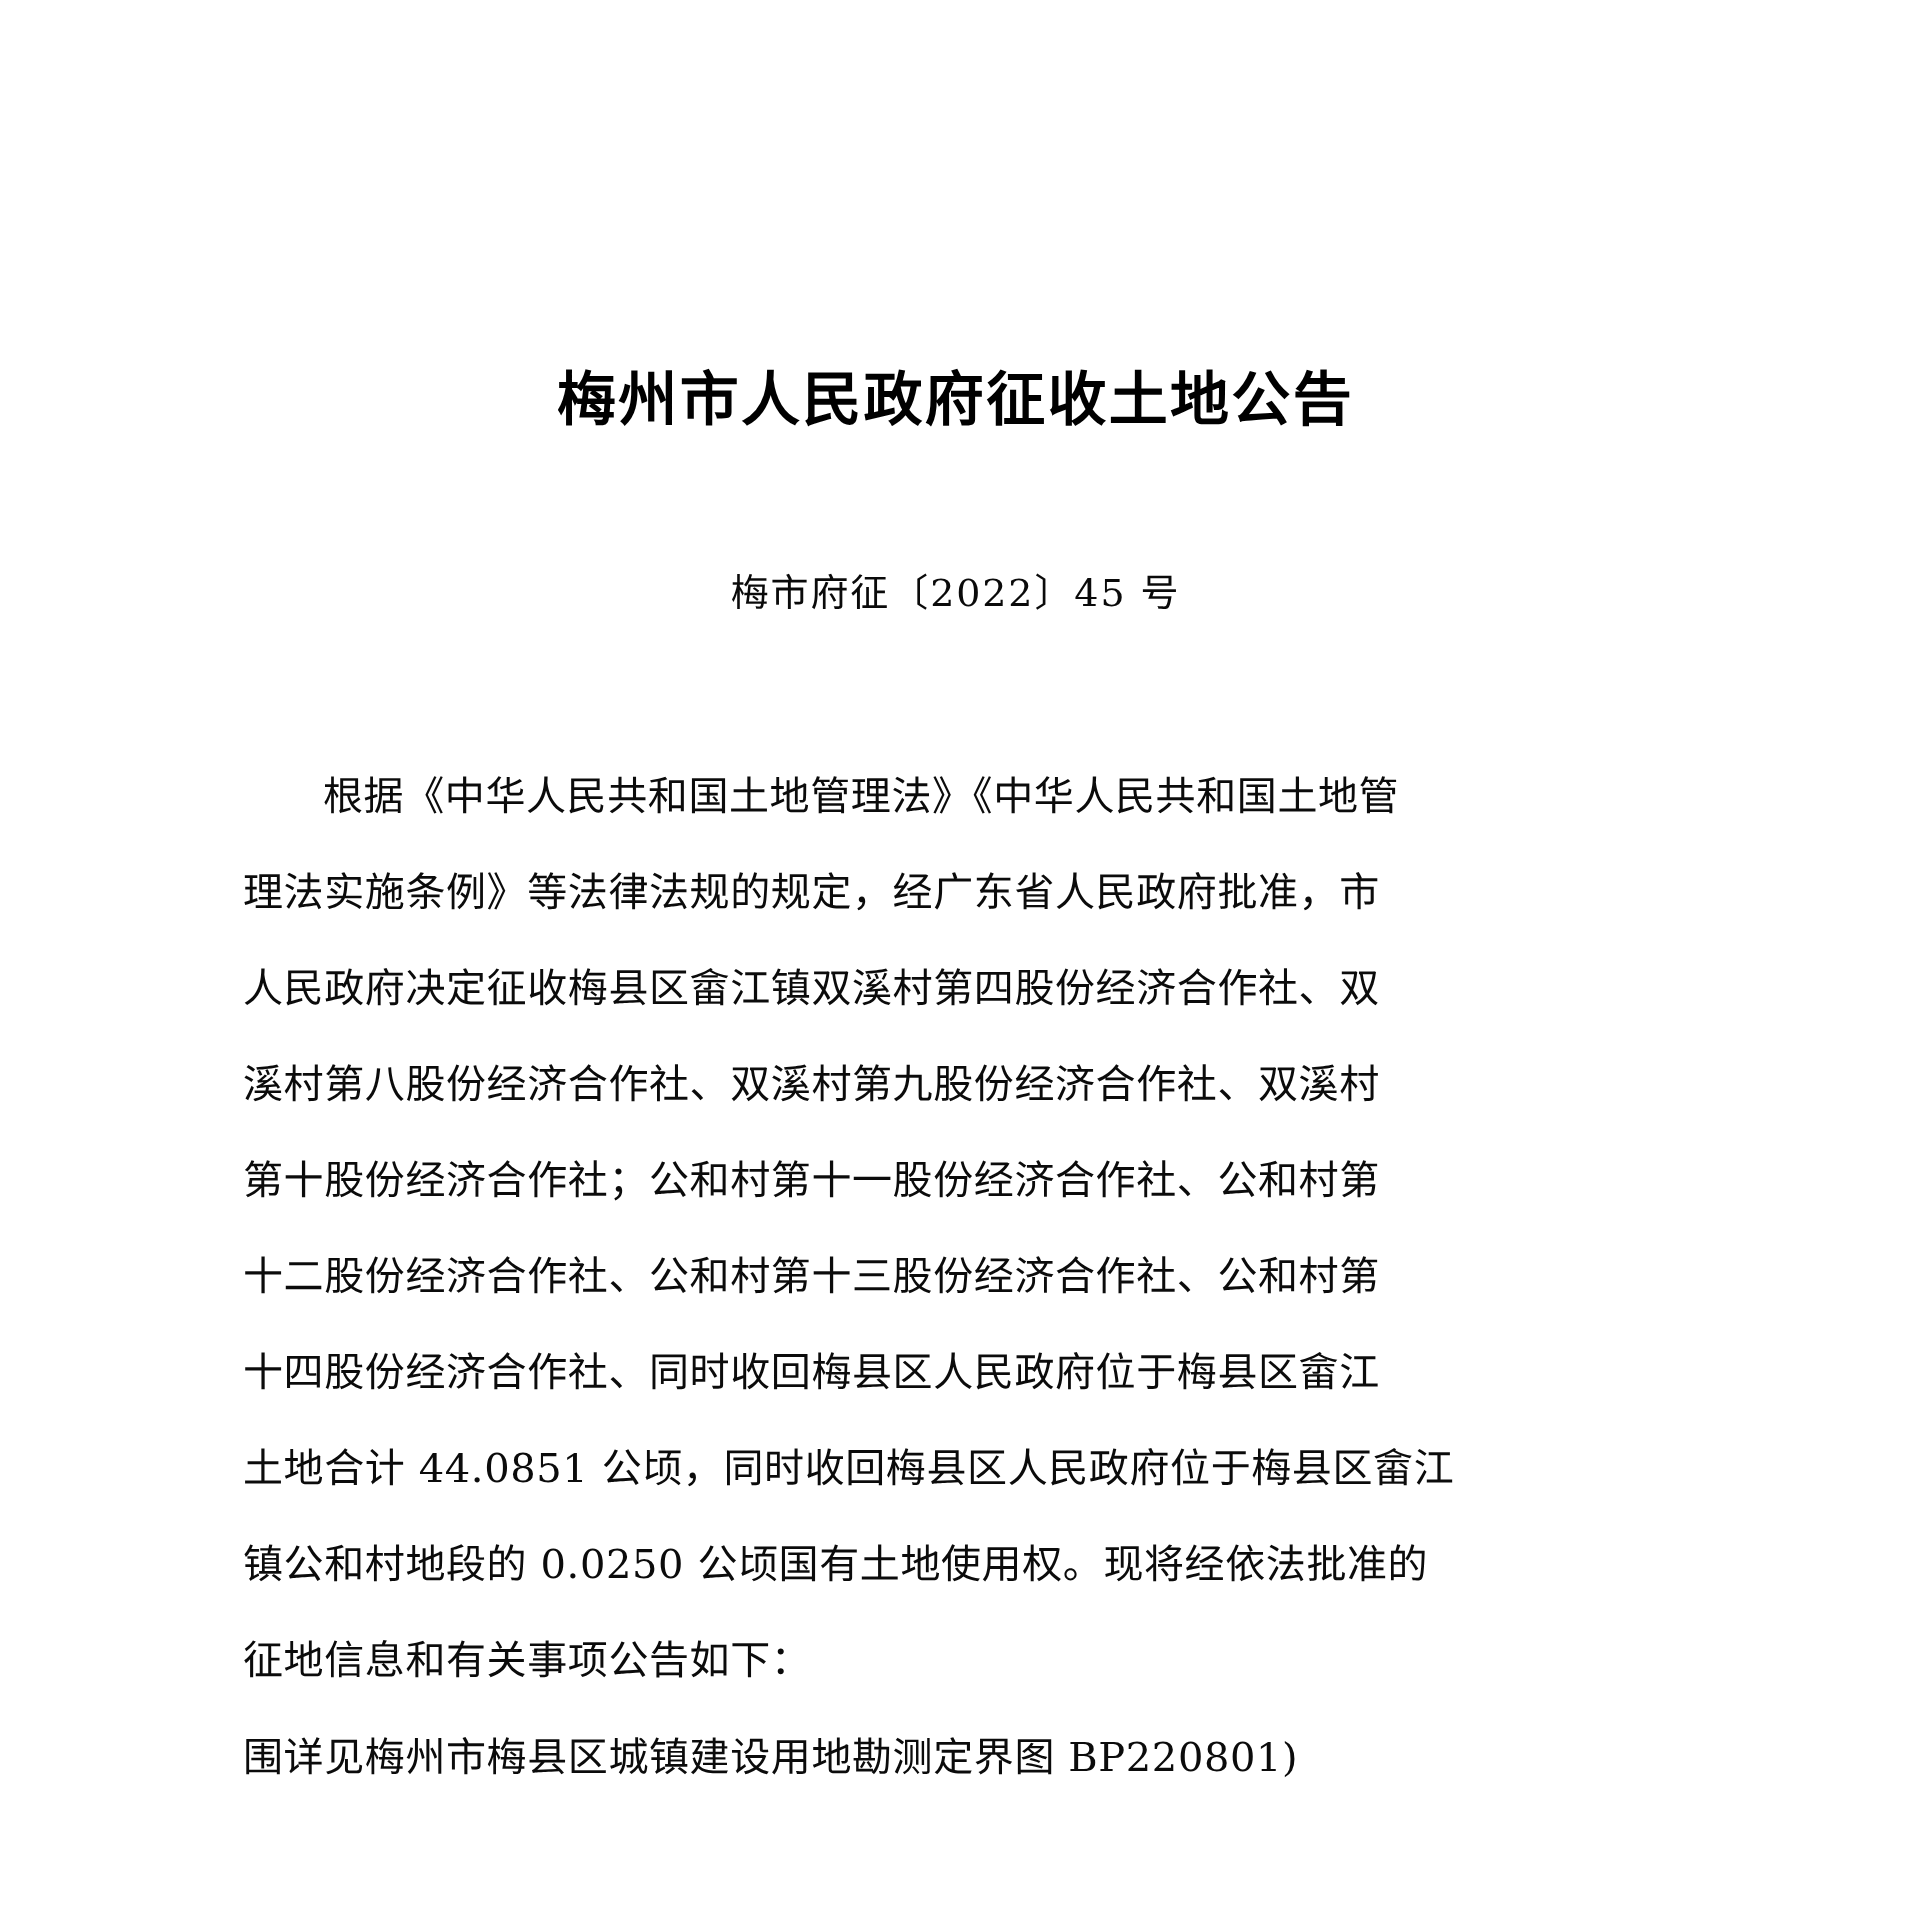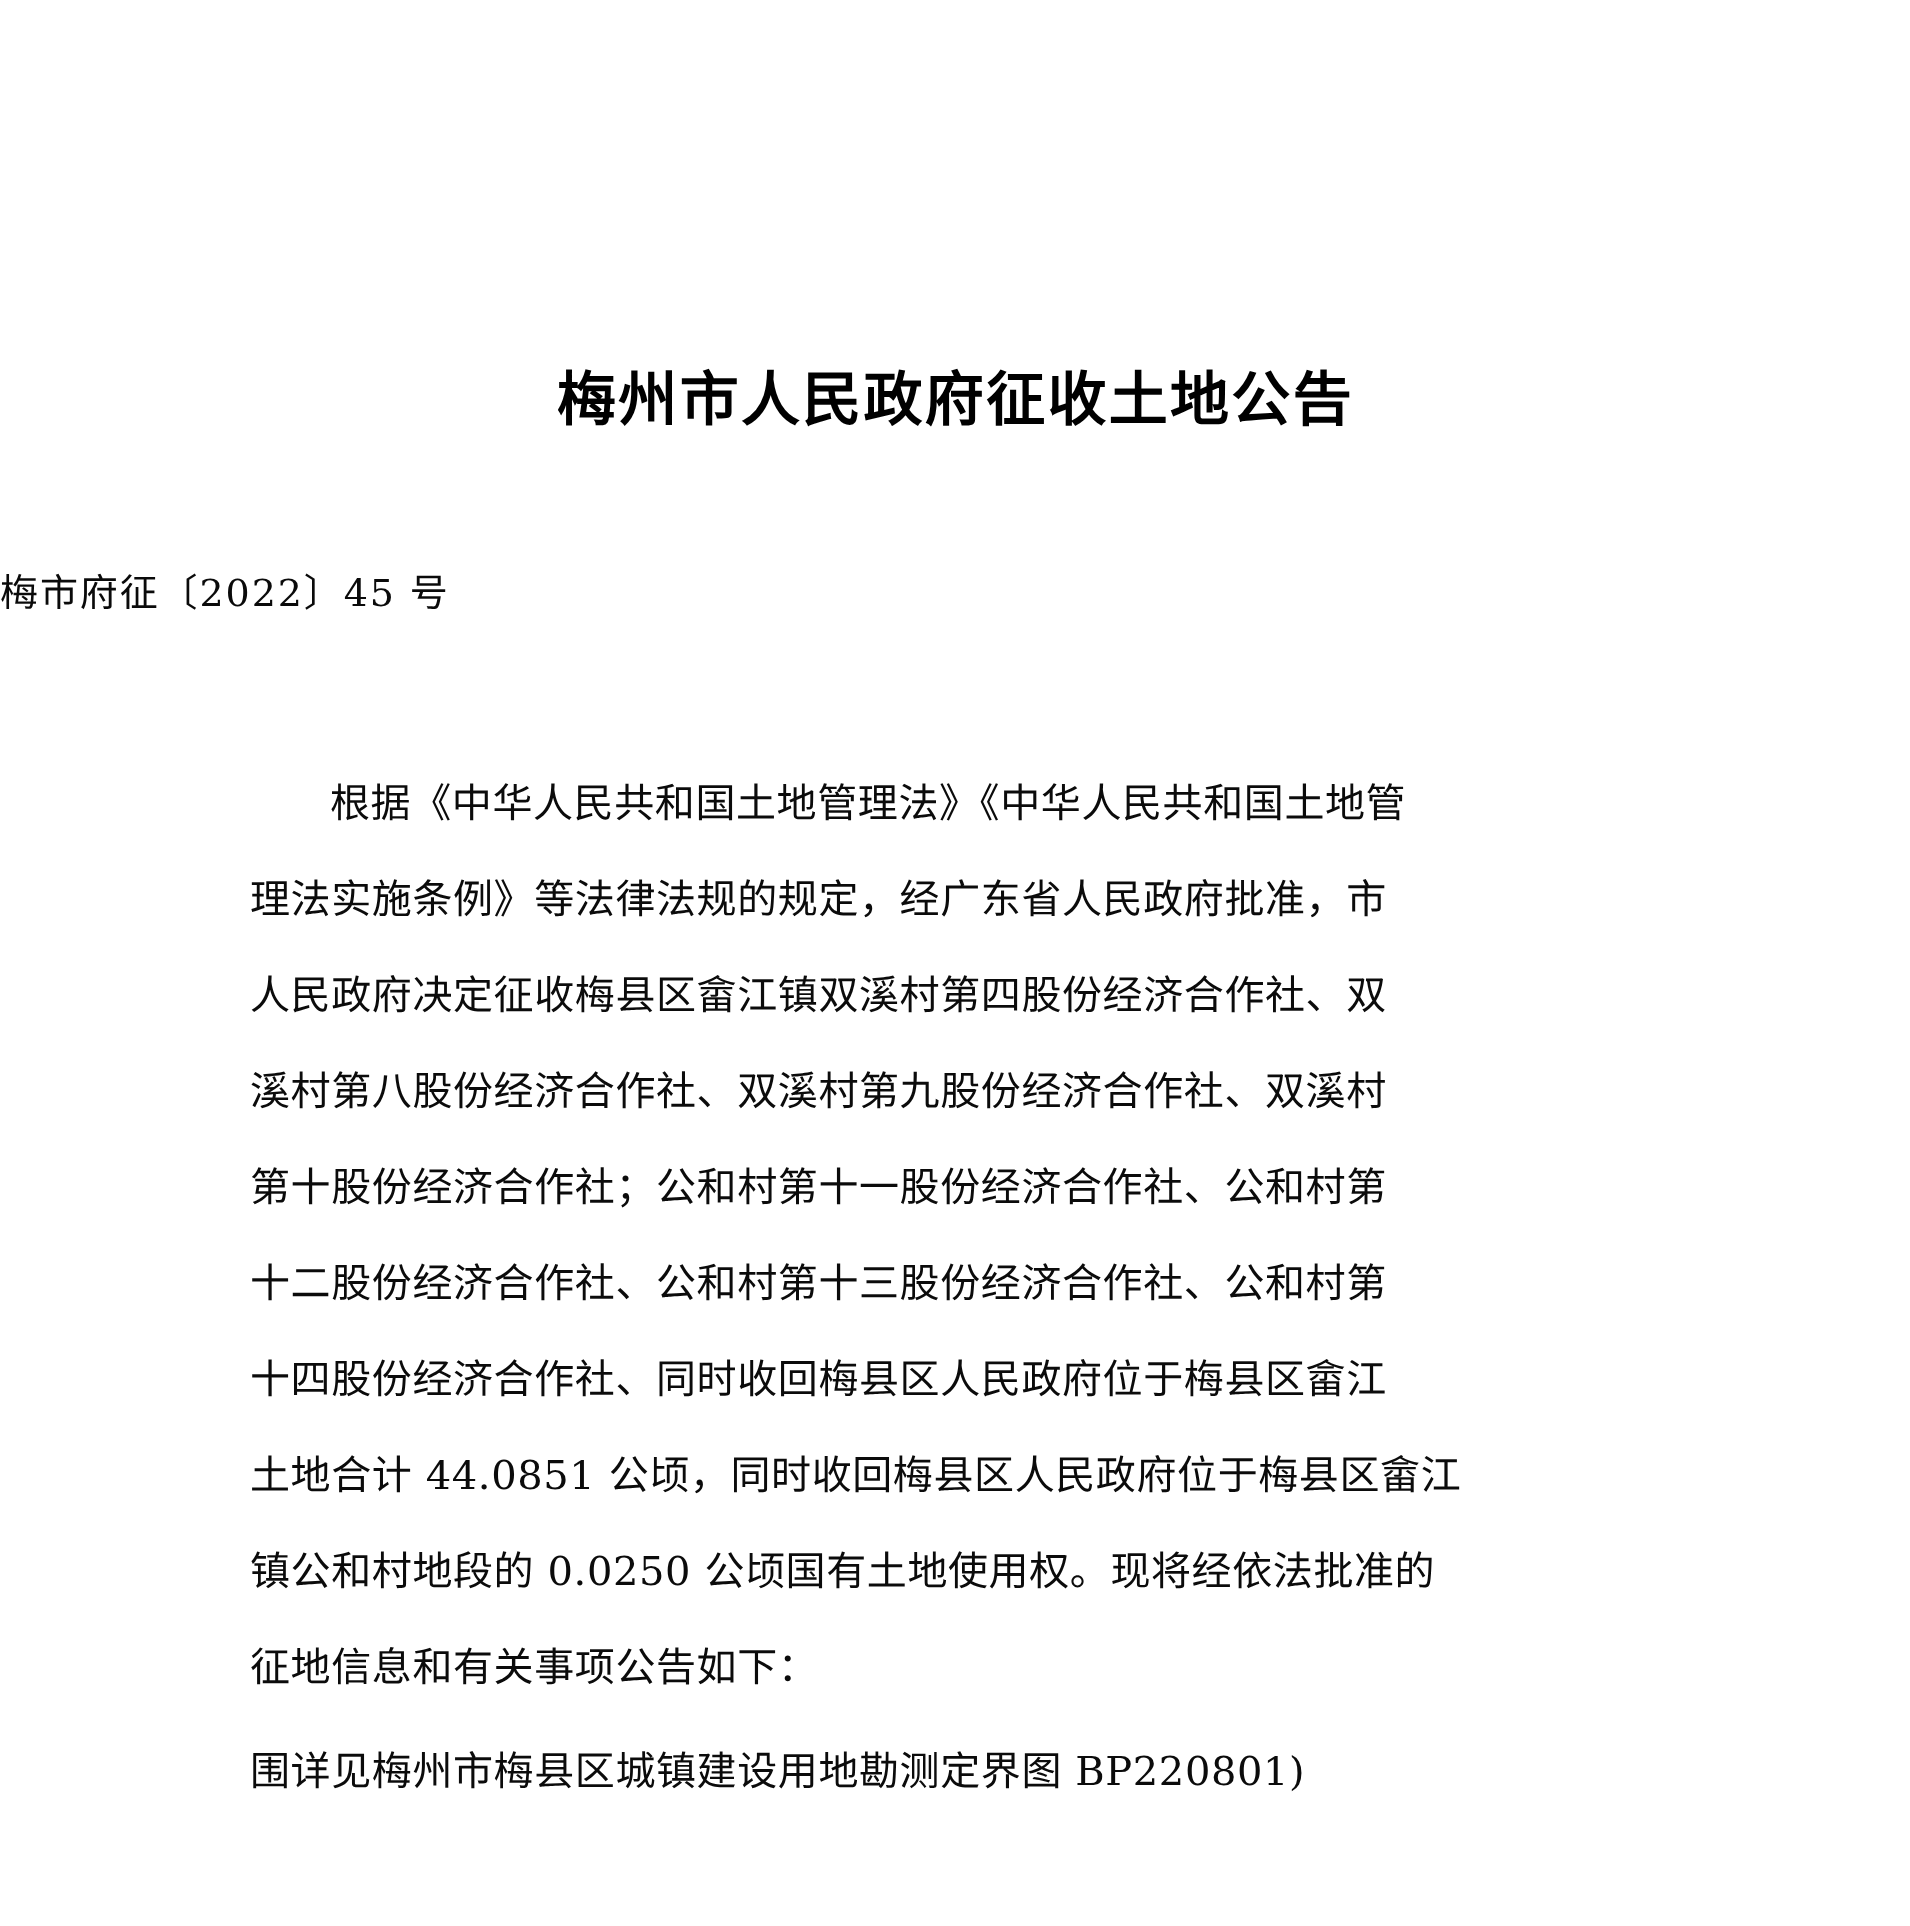--- a/index.html
+++ b/index.html
@@ -35,40 +35,40 @@
     color: #000000;
     white-space: nowrap;
   }
 
   
   .doc-number {
     position: absolute;
     top: 570px;
     left: 0;
     width: 1911px;
-    text-align: left;
+    text-align: center;
     font-family: "DejaVu Serif", "Liberation Serif", serif;
     font-weight: 400;
     font-size: 38px;
     line-height: 1.25;
     letter-spacing: 1.9px;
     color: #0a0a0a;
     white-space: nowrap;
   }
 
   
   .body-col {
     position: absolute;
     top: 747px;
     left: 242px;
     width: 1430px;
   }
 
   .para {
-    margin: 8px;
+    margin: 1px;
     padding: 0;
     font-family: "DejaVu Serif", "Liberation Serif", serif;
     font-size: 40px;
     line-height: 96px;
     letter-spacing: 0.6px;
     text-align: justify;
     text-align-last: left;
     color: #0b0b0b;
   }
 

